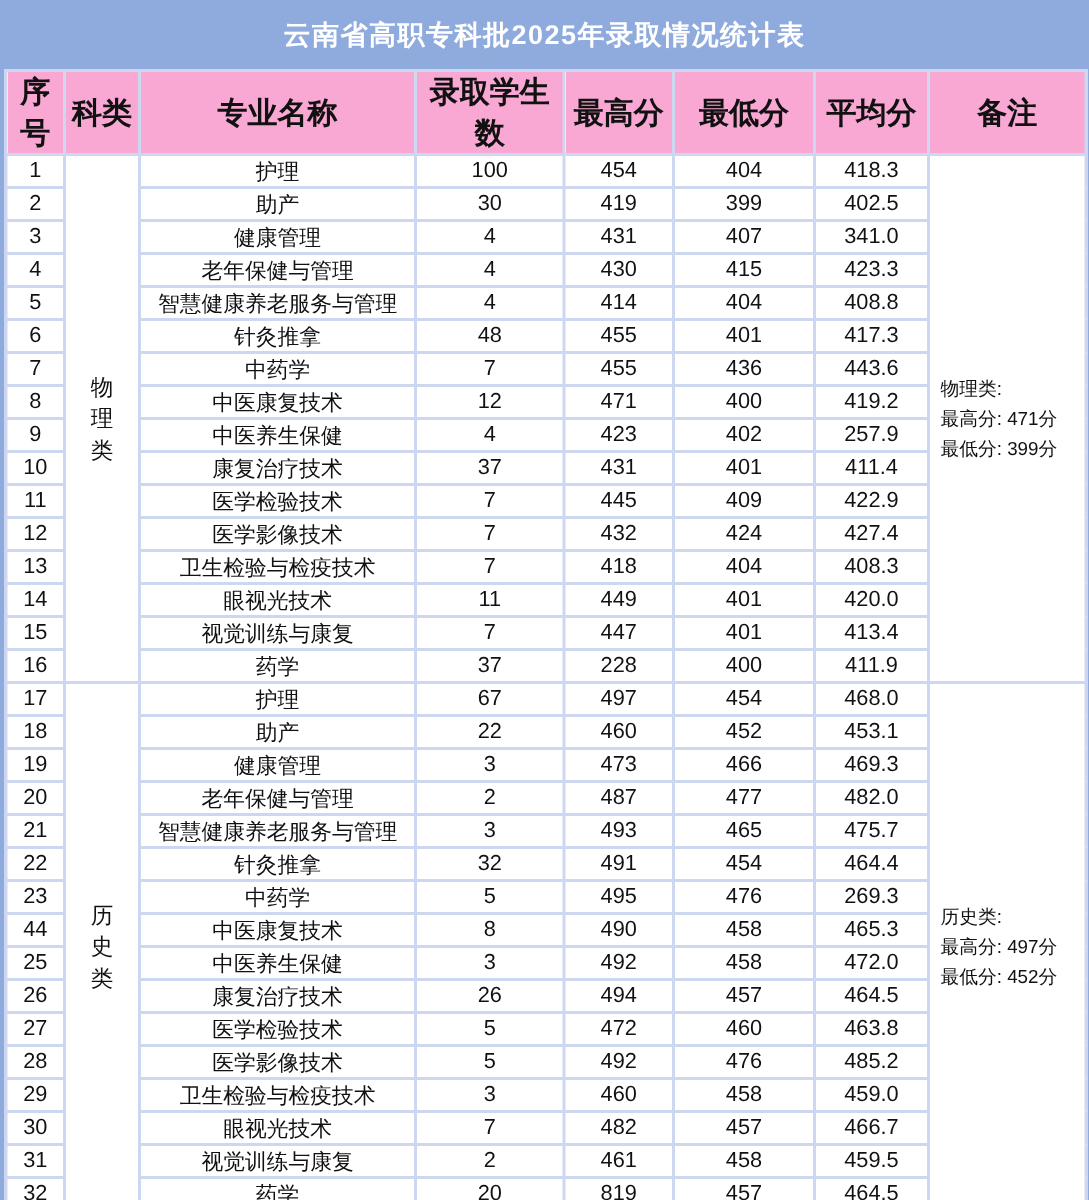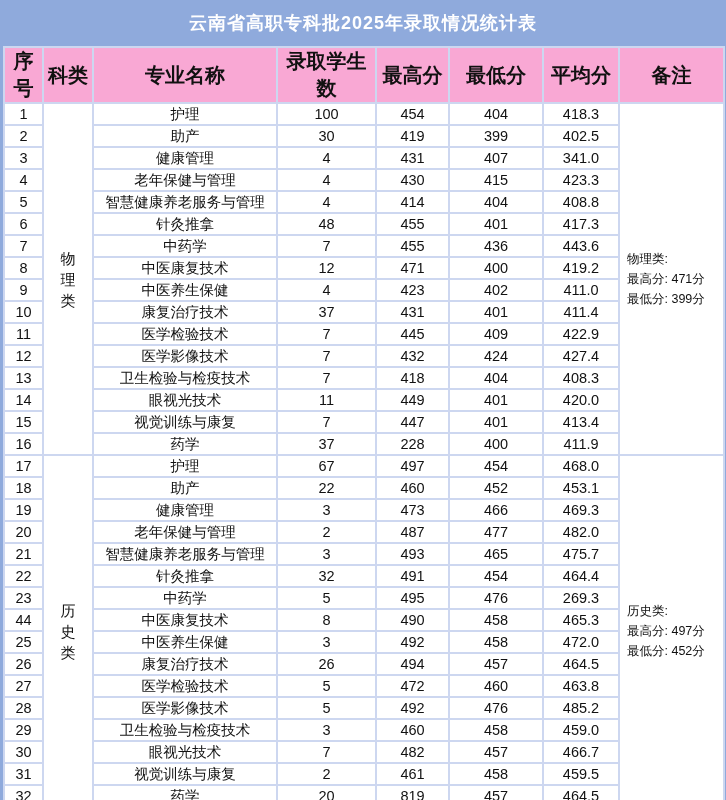--- a/index.html
+++ b/index.html
@@ -181,21 +181,21 @@
           <td>471</td>
           <td>400</td>
           <td>419.2</td>
         </tr>
         <tr>
           <td class="cell-index">9</td>
           <td>中医养生保健</td>
           <td>4</td>
           <td>423</td>
           <td>402</td>
-          <td>411.0</td>
+          <td>257.9</td>
         </tr>
         <tr>
           <td class="cell-index">10</td>
           <td>康复治疗技术</td>
           <td>37</td>
           <td>431</td>
           <td>401</td>
           <td>411.4</td>
         </tr>
         <tr>

